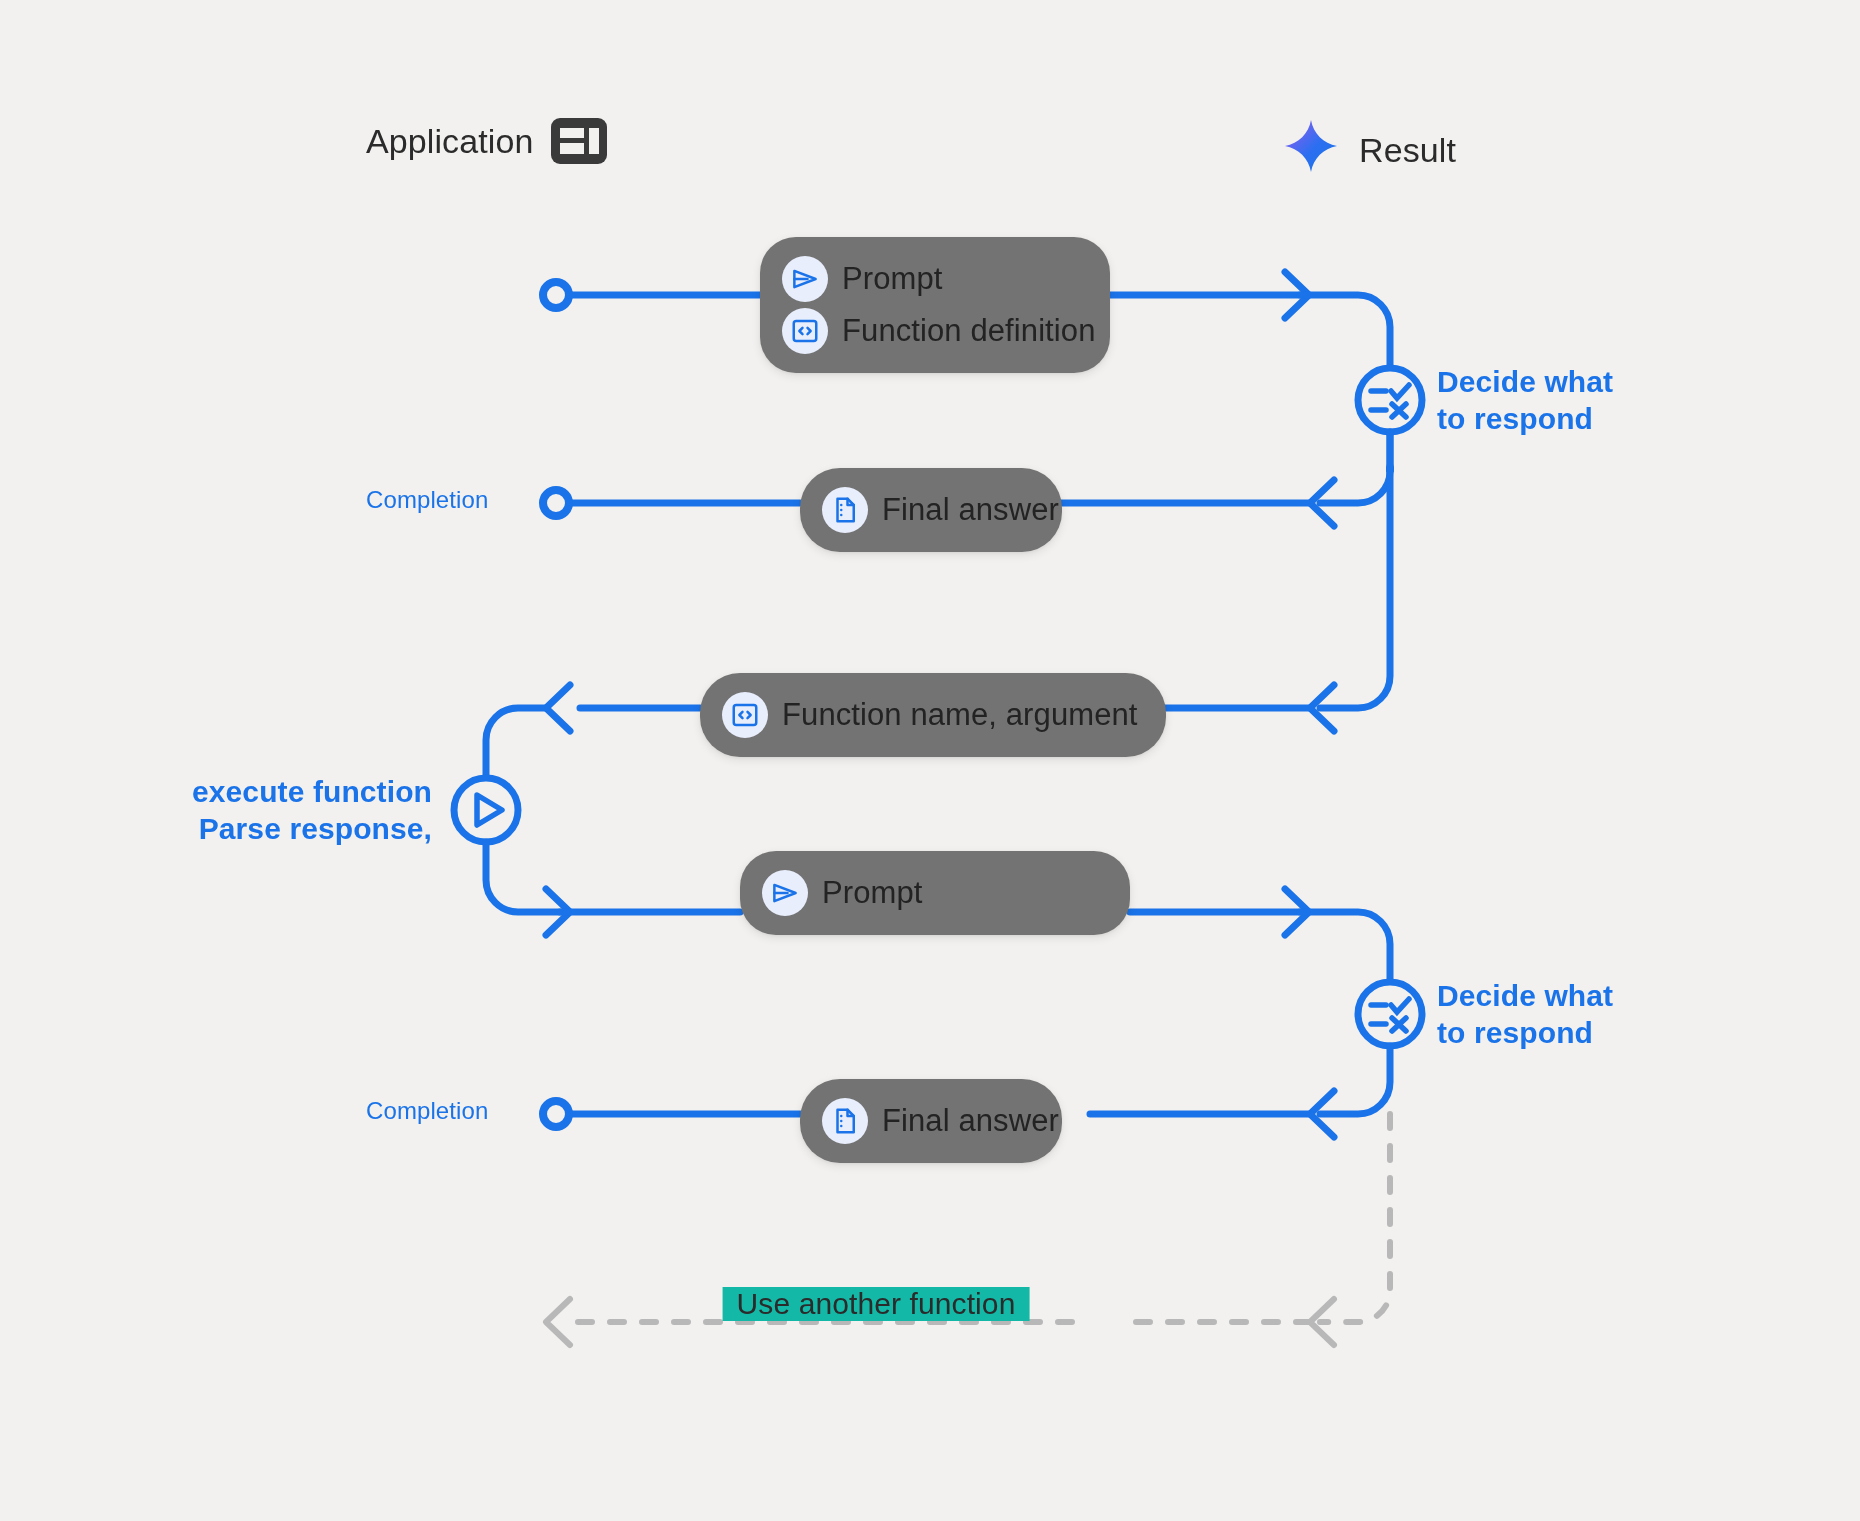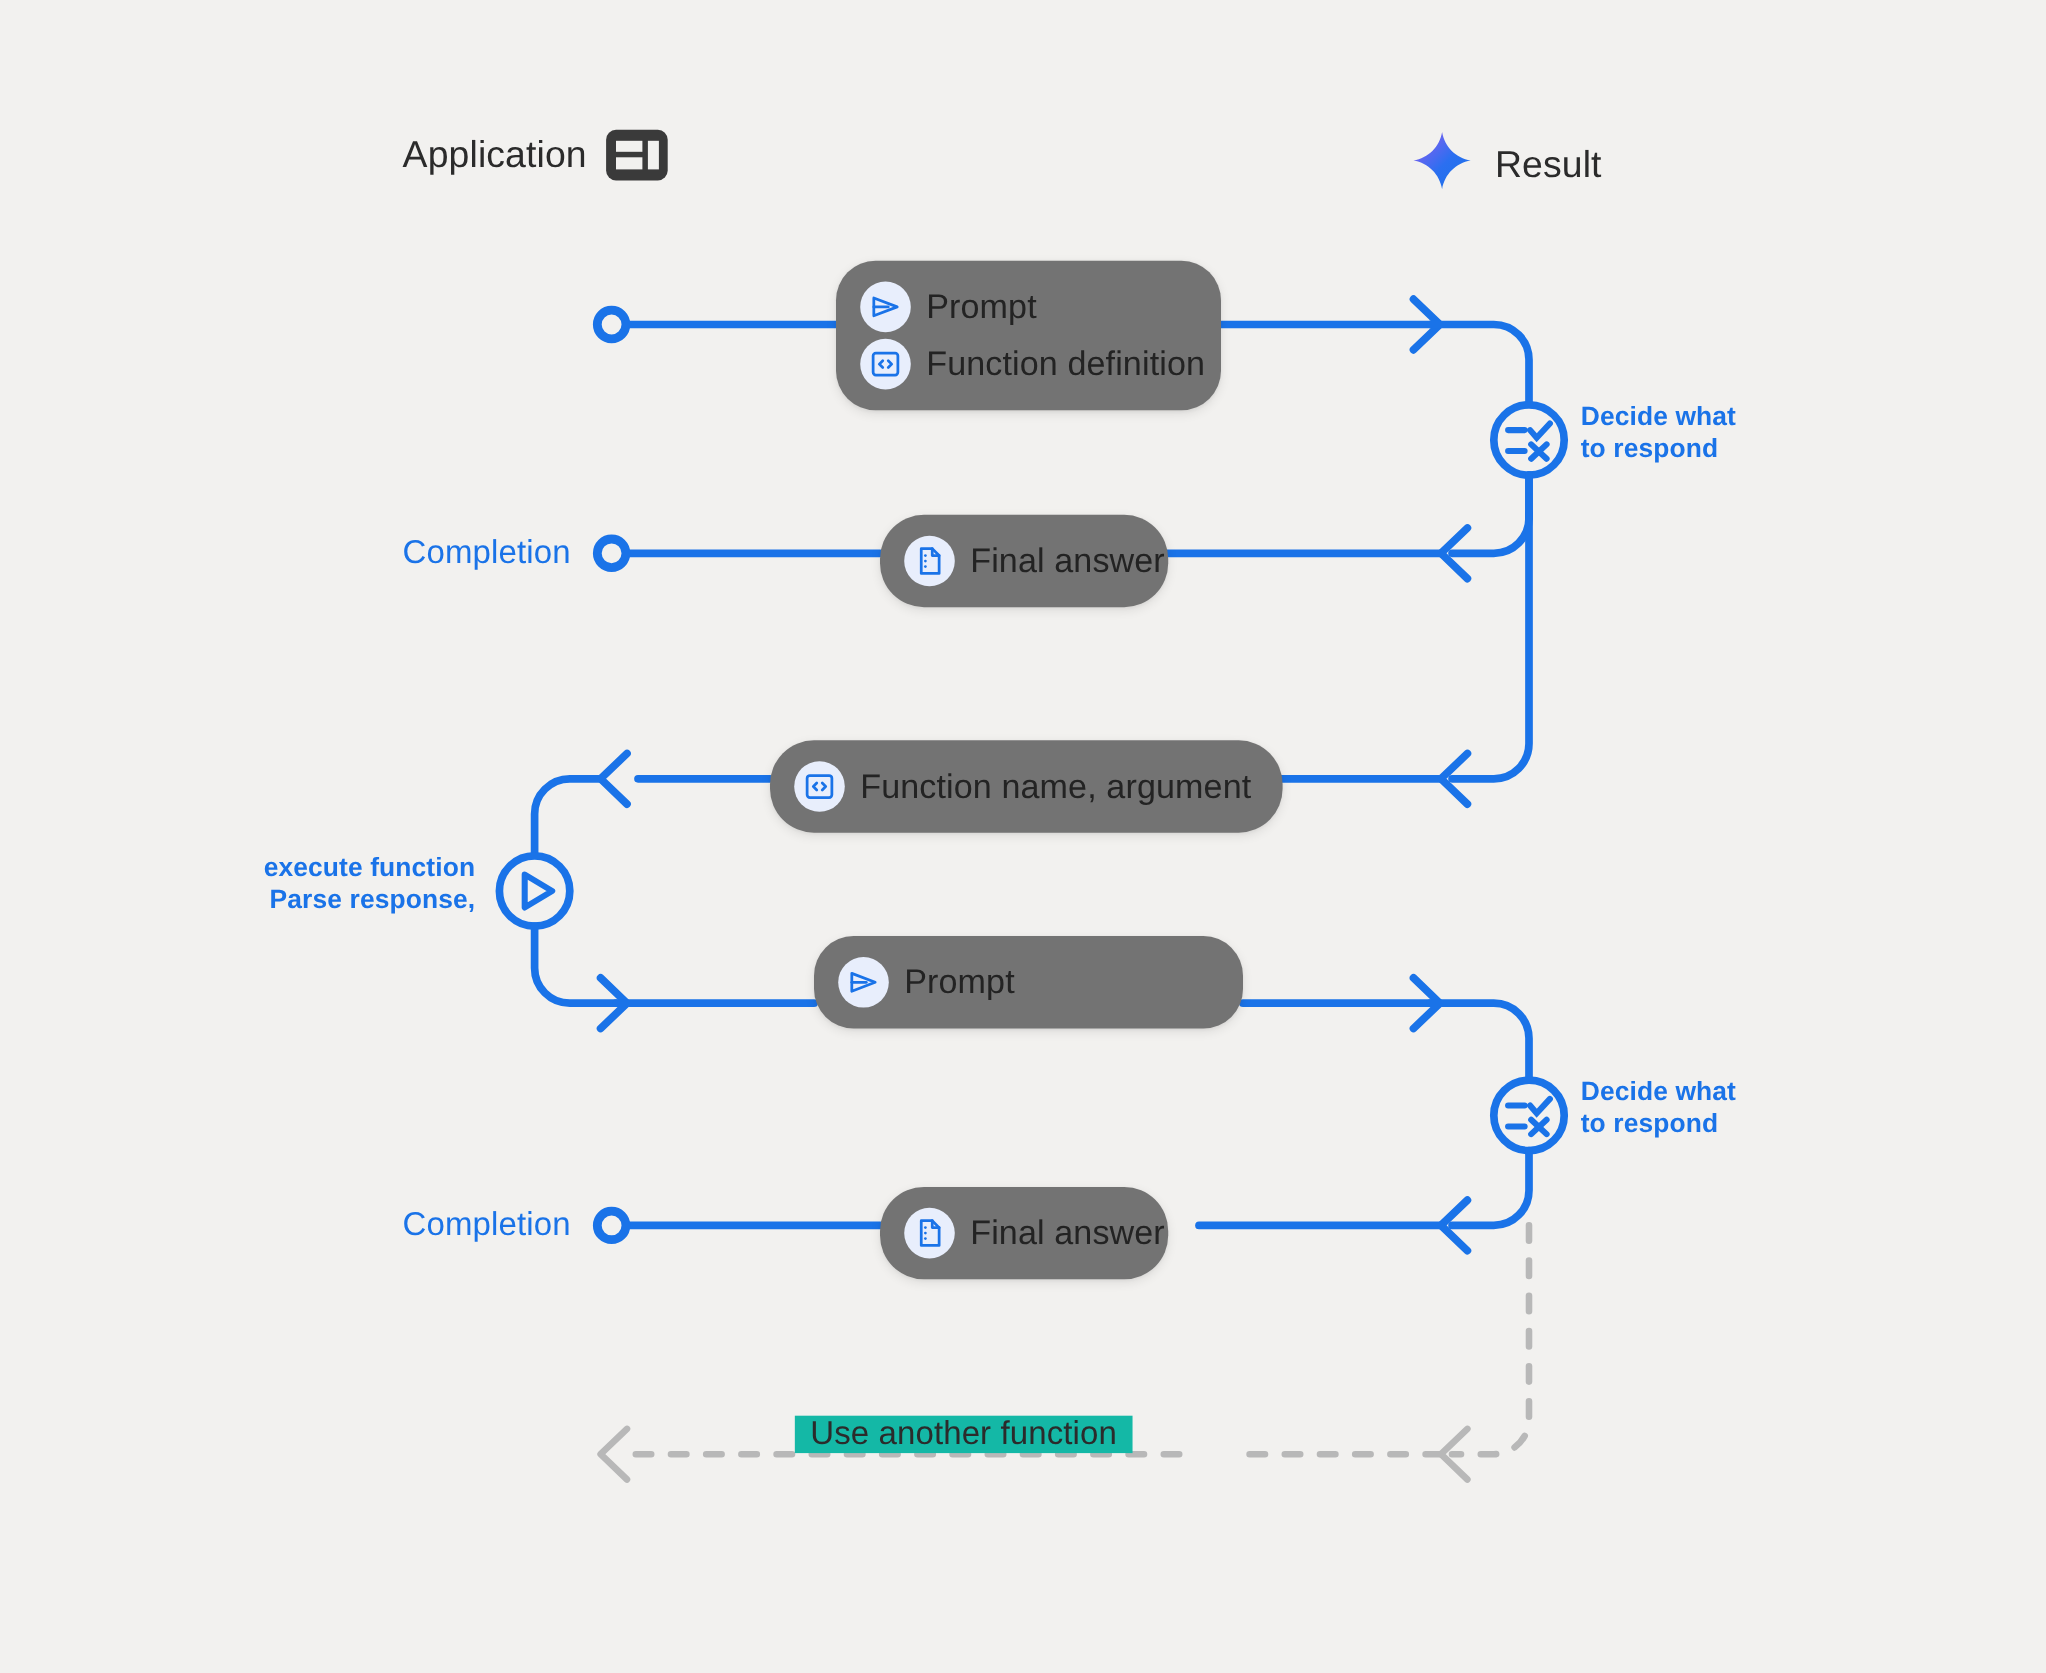--- a/index.html
+++ b/index.html
@@ -85,32 +85,32 @@
     align-items: center;
     justify-content: center;
     flex: 0 0 46px;
   }
   .ibox svg { display:block; }
 
   
   .side-note {
     position: absolute;
     color: #1a73e8;
-    font-size: 24px;
+    font-size: 30px;
     font-weight: bold;
     line-height: 1.22;
     white-space: nowrap;
     letter-spacing: 0.1px;
   }
   .side-note.right { text-align: left; }
   .side-note.leftal { text-align: right; }
   .completion-label {
     position: absolute;
     color: #1a73e8;
-    font-size: 30px;
+    font-size: 24px;
     white-space: nowrap;
     letter-spacing: 0.1px;
   }
   .loop-label {
     position: absolute;
     color: #2b2b2b;
     font-size: 30px;
     white-space: nowrap;
     background: #14b8a6;
     padding: 0 14px;

